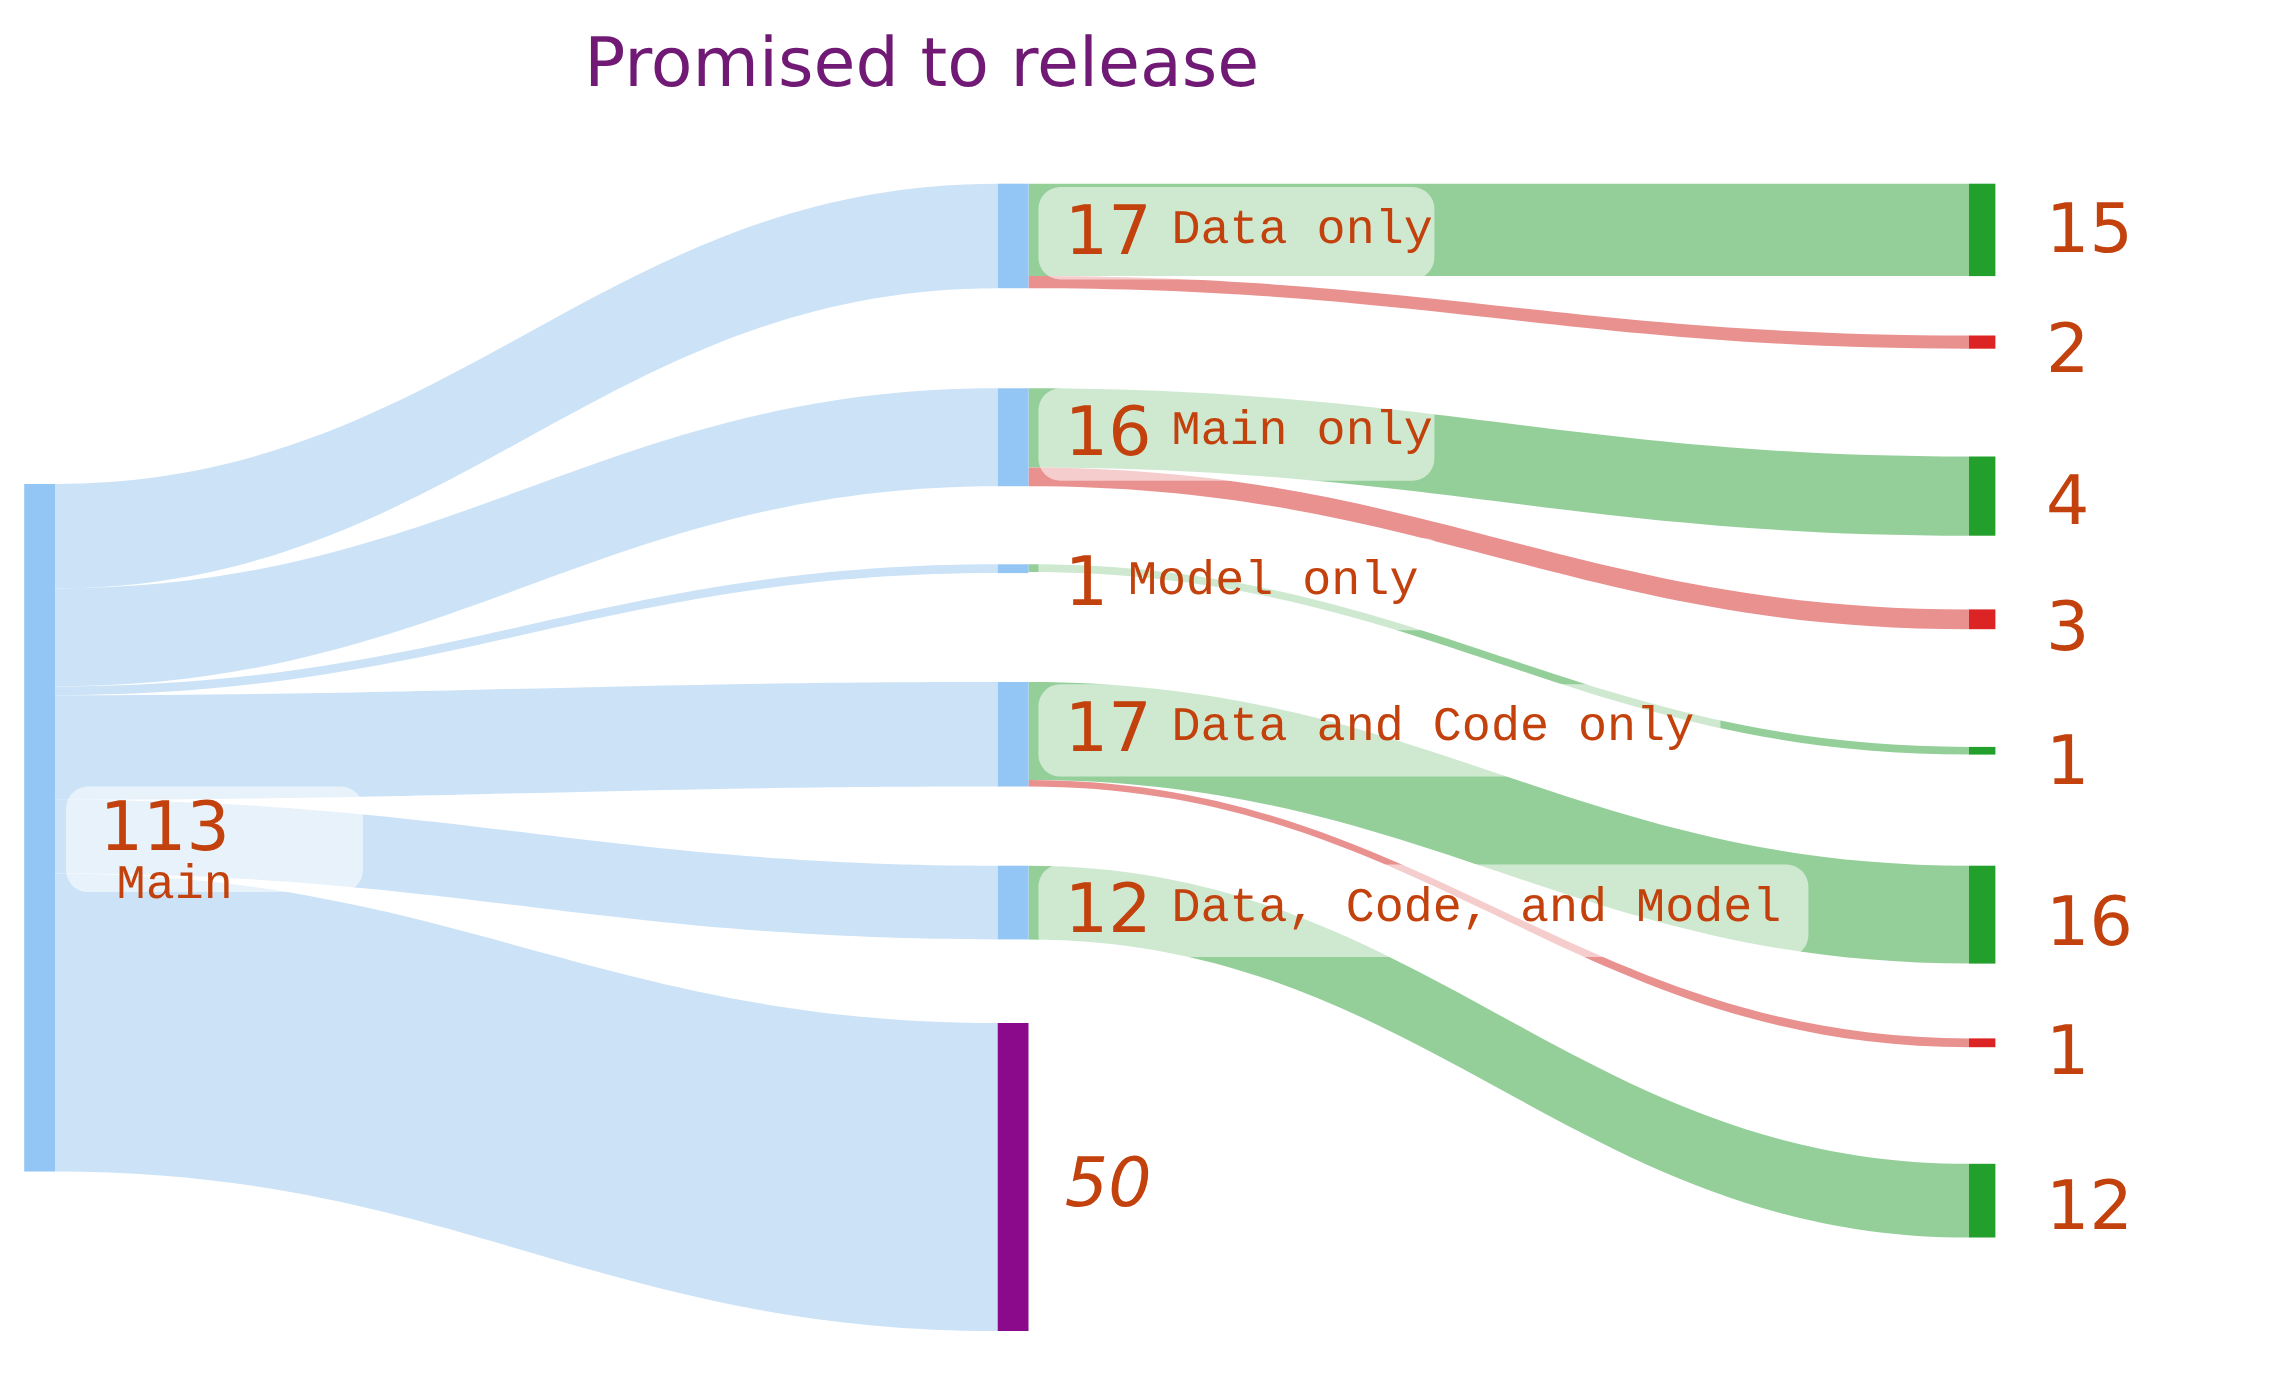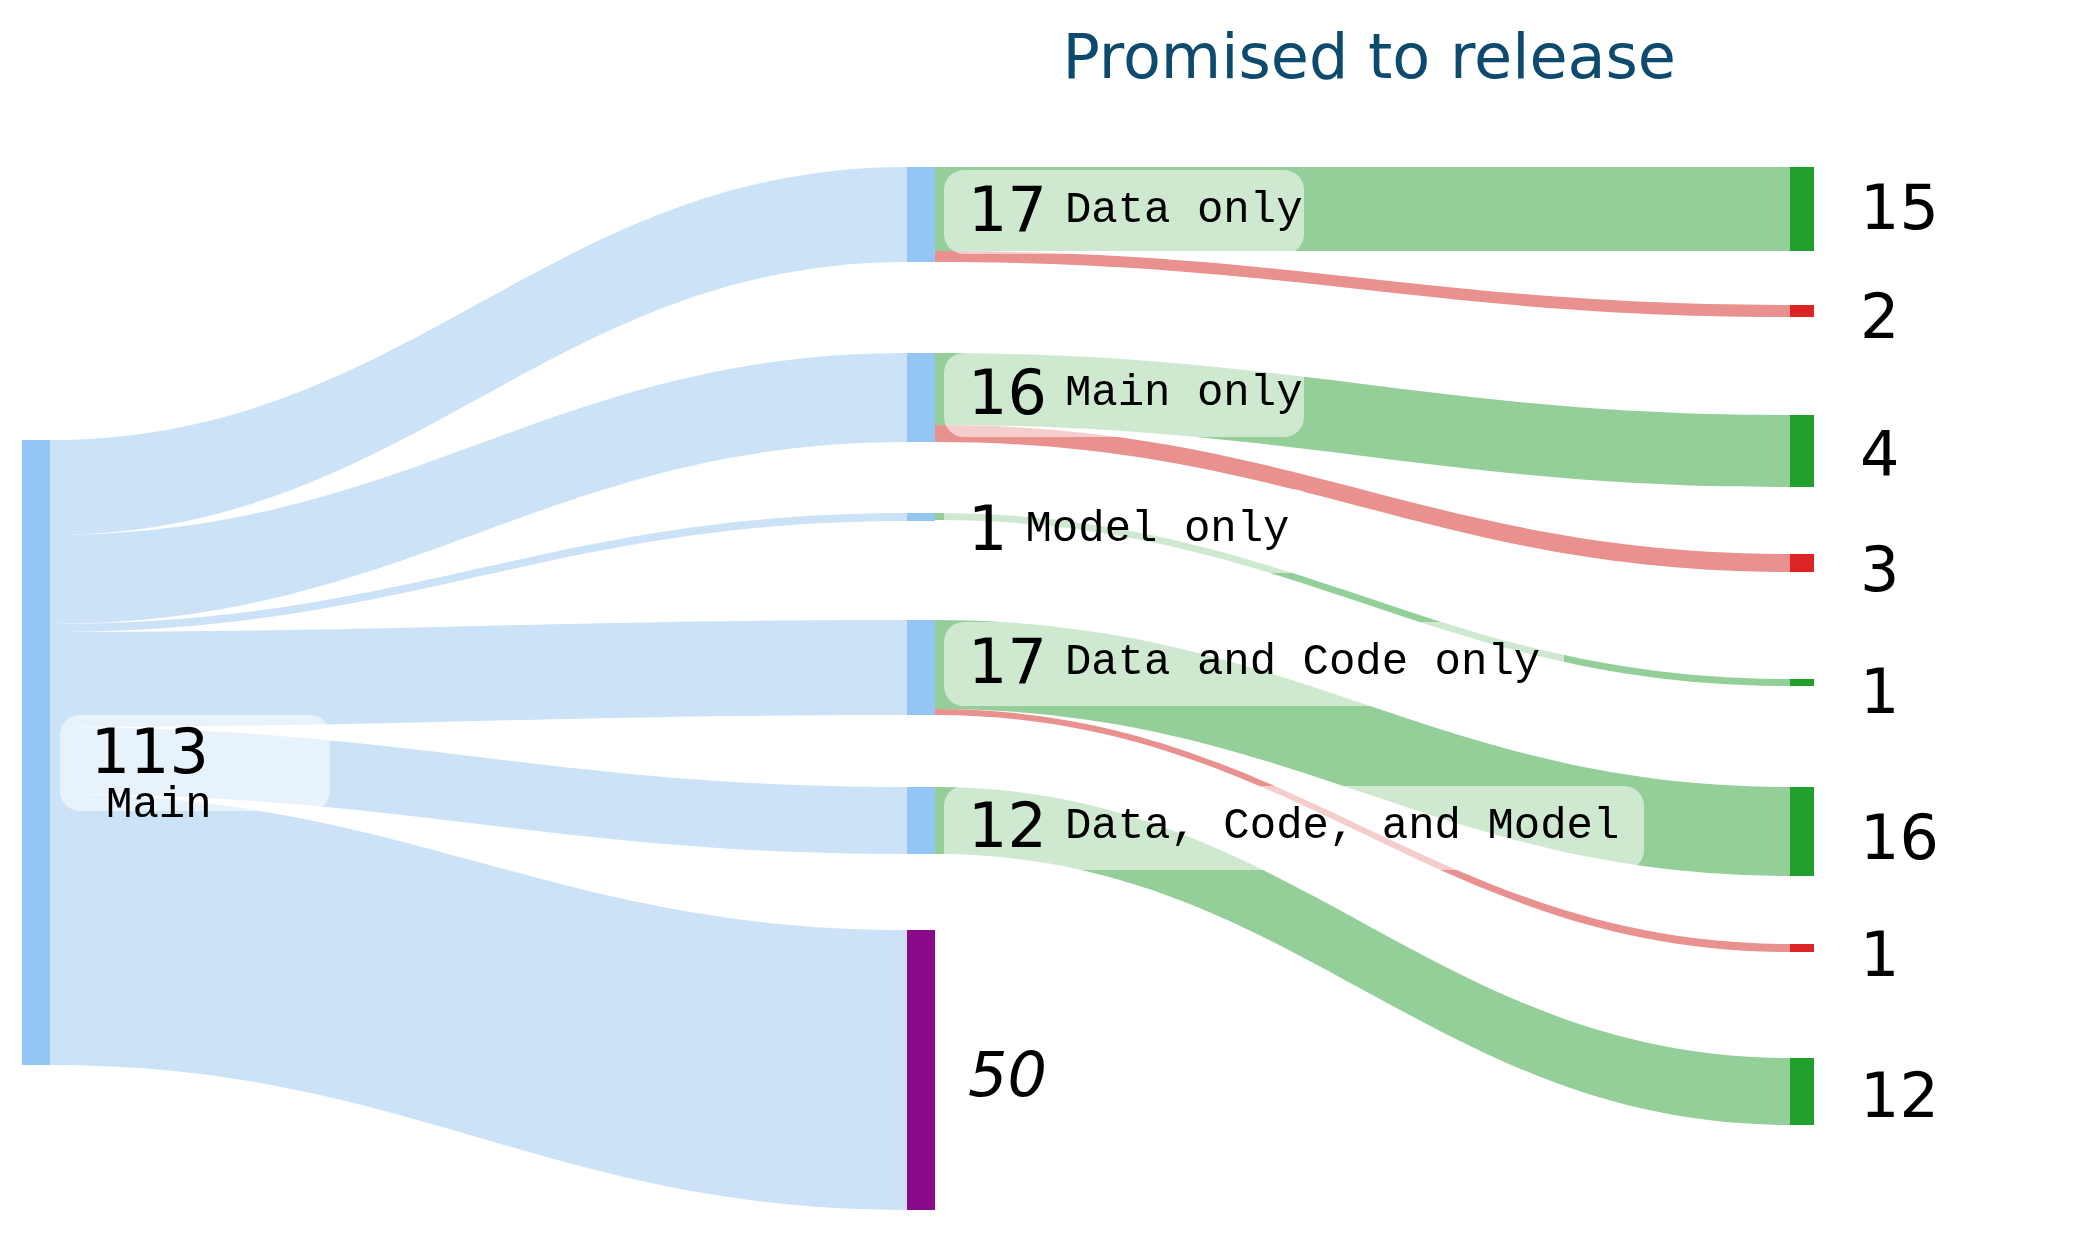--- a/index.html
+++ b/index.html
@@ -20,30 +20,30 @@
     left: 0;
     top: 0;
     width: 2084px;
     height: 1250px;
   }
   .chart-title {
     position: absolute;
     left: 0;
     top: 20px;
     width: 1676px;
-    text-align: right;
+    text-align: center;
     font-size: 62px;
-    color: #0c4a6e;
+    color: #701a75;
     font-family: "DejaVu Sans", sans-serif;
     letter-spacing: 0px;
   }
   .node-label {
     position: absolute;
     white-space: nowrap;
-    color: #000000;
+    color: #c2410c;
     font-family: "DejaVu Sans", sans-serif;
     display: flex;
     align-items: center;
   }
   .node-label .lbl-value {
     font-size: 62px;
     line-height: 1;
   }
   .node-label .lbl-name {
     font-size: 44px;

